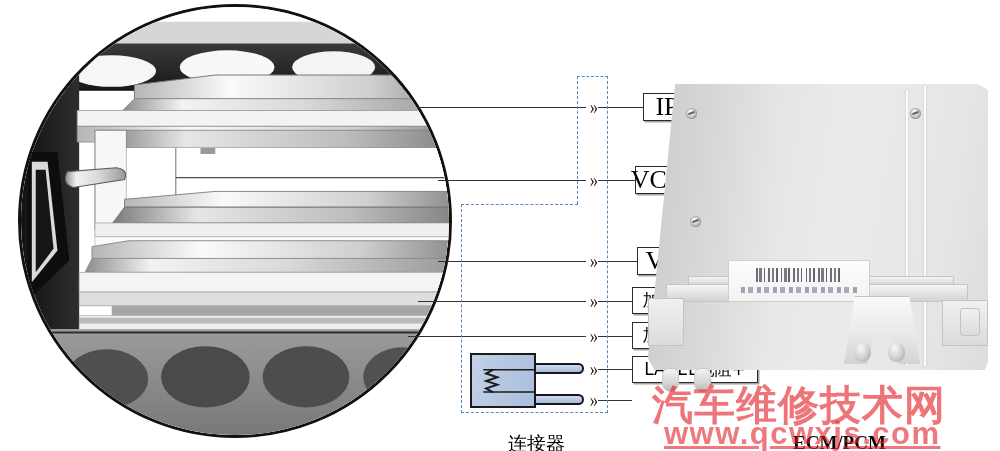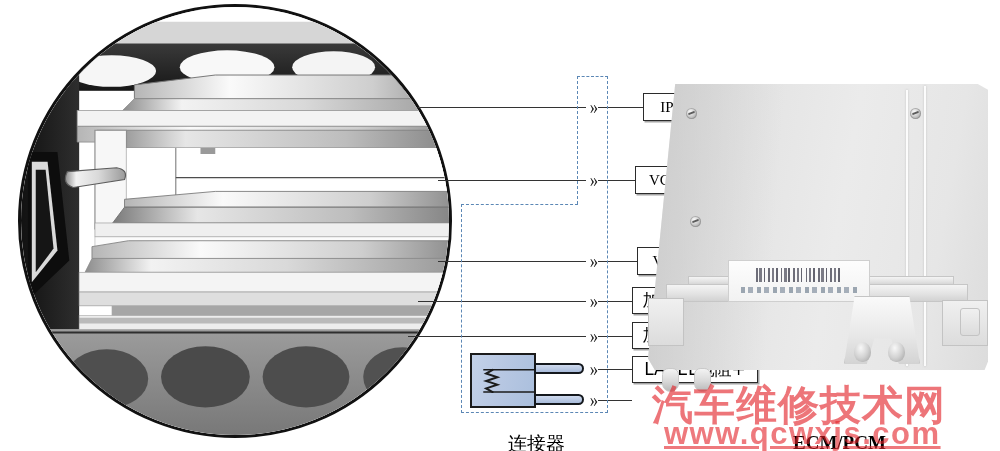--- a/index.html
+++ b/index.html
@@ -58,21 +58,21 @@
     background:#ffffff;
     border:1.6px solid #2b2b2b;
     box-shadow:1.5px 1.5px 0 rgba(90,90,90,.55);
     display:flex;
     align-items:center;
     justify-content:center;
     color:#000;
     white-space:nowrap;
     box-sizing:border-box;
   }
-  .pinbox.lat{font-family:"Liberation Serif","DejaVu Serif",serif; font-size:15px;}
+  .pinbox.lat{font-family:"Liberation Serif","DejaVu Serif",serif; font-size:26px;}
   .pinbox.cjk{font-family:"DejaVu Sans","Liberation Sans",sans-serif; font-size:17px;}
 
   
   #resistor-body{
     position:absolute;
     left:470px; top:353px; width:66px; height:55px;
     background:linear-gradient(105deg,#c3d1e8 0%,#b7c7e2 48%,#aabfdd 100%);
     border:2.4px solid #1b1b1b;
     box-sizing:border-box;
   }

